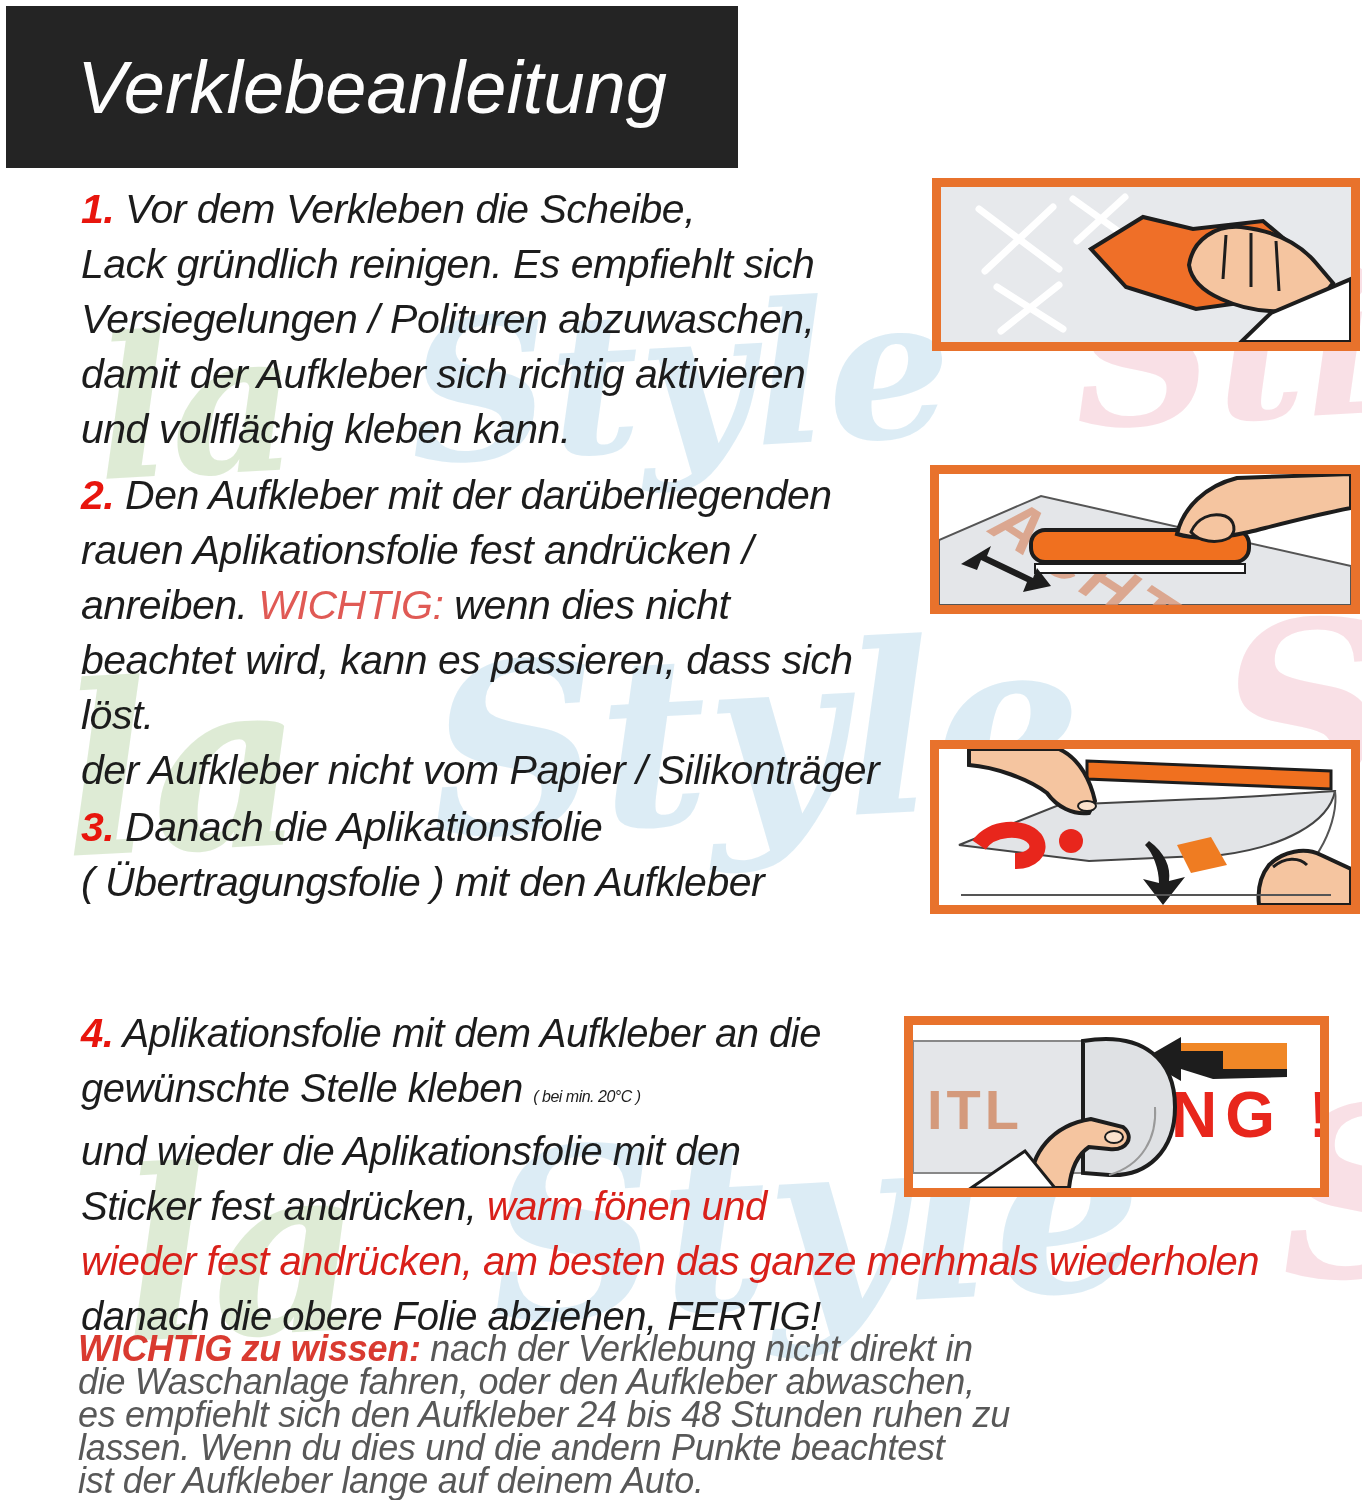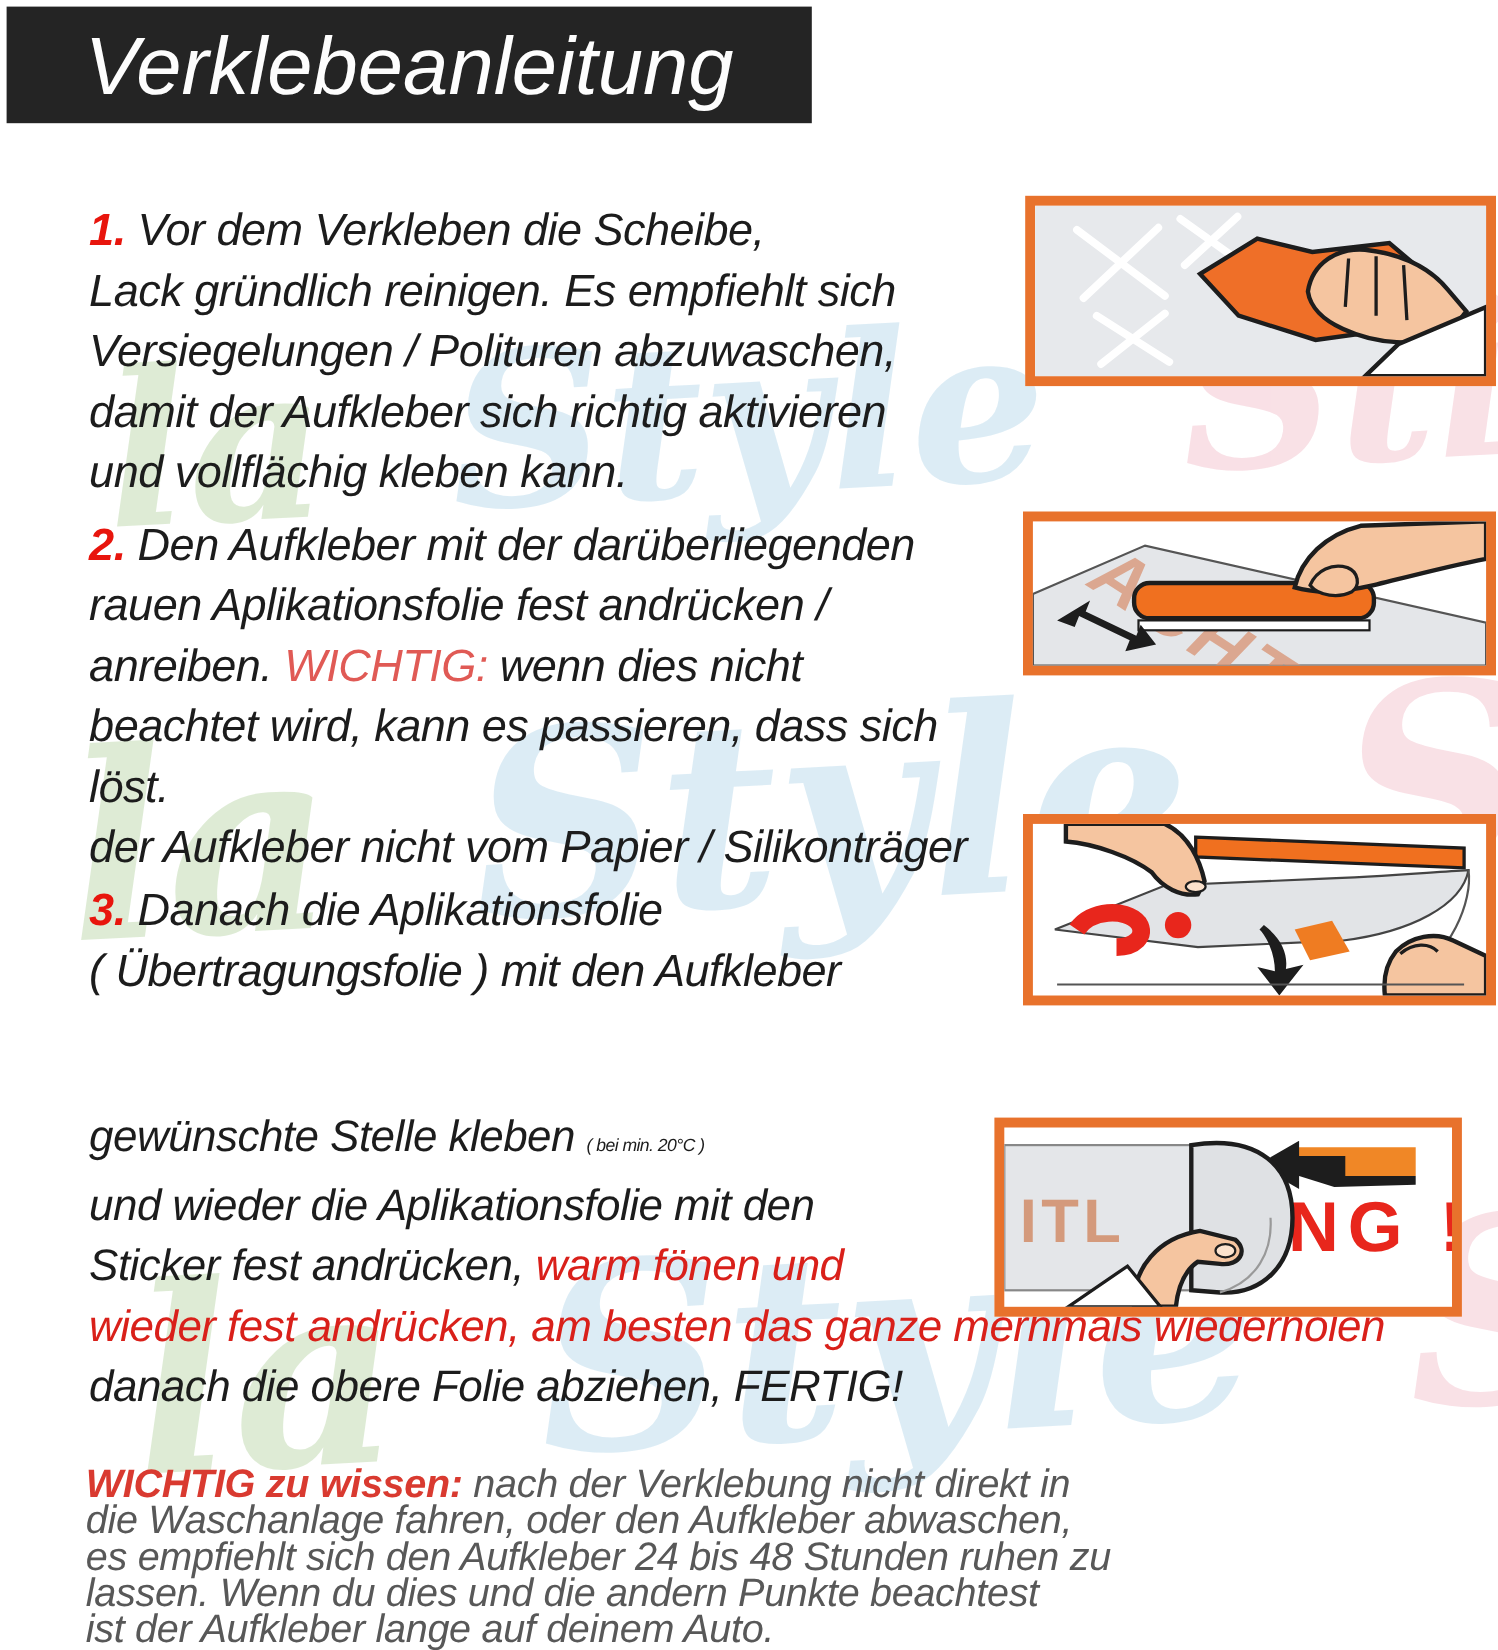--- a/index.html
+++ b/index.html
@@ -1,19 +1,19 @@
 <!DOCTYPE html>
 <html style="--header-bg: #242424; --body-text: #1c1c1c; --step-number-red: #e8150d; --wichtig-coral: #e05a55; --warn-red: #d9201a; --footer-text: #585858; --footer-red: #d93a30; --frame-orange: #e8722c; --illus-orange: #f0701f; --skin: #f5c5a0; --surface-gray: #e7e9ec; --film-gray: #e2e4e7; --letter-tan: #d49a7c; --sticker-red: #e8261c; --wm-green: #8bbb6d; --wm-blue: #85bedd; --wm-pink: #ea93a7;"><head>
 <meta charset="utf-8">
 <style>
   html,body{margin:0;padding:0;background:#fff;}
   .page{position:relative;width:1362px;height:1500px;background:#fff;overflow:hidden;
         font-family:"Liberation Sans",sans-serif;}
   
-  .banner{position:absolute;left:6px;top:6px;width:732px;height:106px;
+  .banner{position:absolute;left:6px;top:6px;width:732px;height:162px;
           background:var(--header-bg,#242424);display:flex;align-items:center;justify-content:center;z-index:4;}
   .banner span{color:#fdfdfd;font-style:italic;font-size:74px;letter-spacing:0px;white-space:nowrap;}
   
   .wm{position:absolute;z-index:1;font-family:"DejaVu Serif",serif;font-style:italic;font-weight:bold;
       white-space:nowrap;opacity:.28;transform:rotate(-3deg);pointer-events:none;}
   .wm .wla{color:var(--wm-green,#8bbb6d);}
   .wm .wstyle{color:var(--wm-blue,#85bedd);margin-left:45px;}
   .wm .wsticker{color:var(--wm-pink,#ea93a7);margin-left:55px;}
   .wm1{left:95px;top:250px;font-size:195px;}
   .wm2{left:60px;top:580px;font-size:235px;}
@@ -78,20 +78,21 @@
       <div class="tline"><span class="seg ">anreiben. </span><span class="seg coral">WICHTIG:</span><span class="seg "> wenn dies nicht</span></div>
       <div class="tline"><span class="seg ">beachtet wird, kann es passieren, dass sich</span></div>
       <div class="tline"><span class="seg ">löst.</span></div>
       <div class="tline"><span class="seg ">der Aufkleber nicht vom Papier / Silikonträger</span></div>
     </div>
   <div class="step s3">
       <div class="tline"><span class="seg num">3.</span><span class="seg "> Danach die Aplikationsfolie</span></div>
       <div class="tline"><span class="seg ">( Übertragungsfolie ) mit den Aufkleber</span></div>
     </div>
   <div class="step s4">
+      <div class="tline"><span class="seg num">4.</span><span class="seg "> Aplikationsfolie mit dem Aufkleber an die</span></div>
       <div class="tline"><span class="seg ">gewünschte Stelle kleben </span><span class="seg small">( bei min. 20°C )</span></div>
       <div class="tline"><span class="seg ">und wieder die Aplikationsfolie mit den</span></div>
       <div class="tline"><span class="seg ">Sticker fest andrücken, </span><span class="seg red">warm fönen und</span></div>
       <div class="tline"><span class="seg red">wieder fest andrücken, am besten das ganze merhmals wiederholen</span></div>
       <div class="tline"><span class="seg ">danach die obere Folie abziehen, FERTIG!</span></div>
     </div>
 
   <figure class="illus fig1">
     <svg viewBox="0 0 410 155" preserveAspectRatio="none">
       <rect width="410" height="155" fill="#e7e9ec"></rect>

